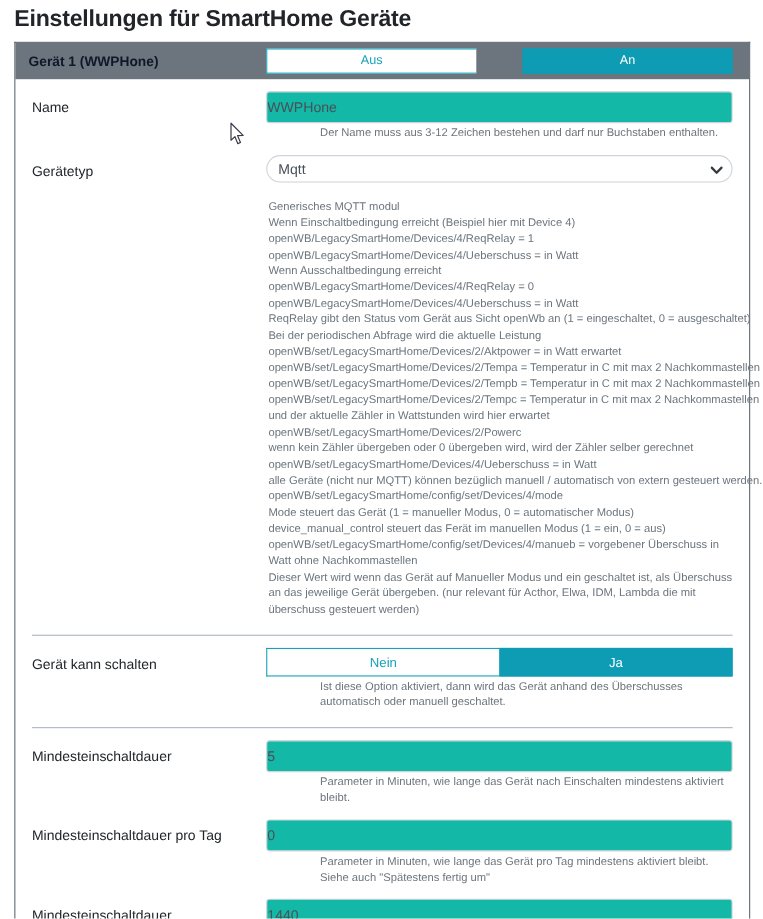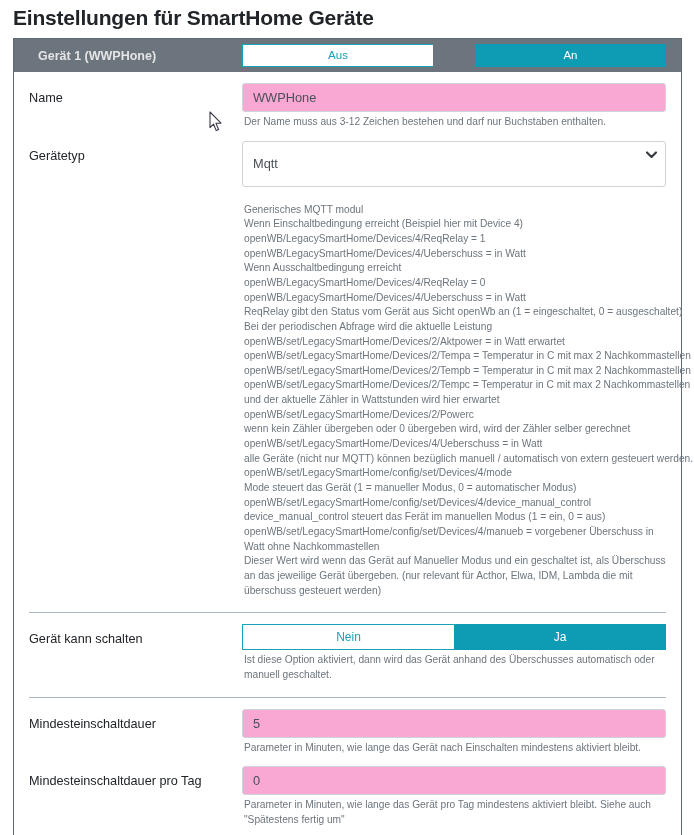--- a/index.html
+++ b/index.html
@@ -49,24 +49,24 @@
   .card-header {
     background: #6c757d;
     height: 33px;
     display: flex;
     align-items: center;
     padding: 0;
     box-sizing: border-box;
   }
   .card-header-title {
     flex: 0 0 228px;
-    color: #e5e5e5;
+    color: #0f172a;
     font-size: 12.5px;
     font-weight: bold;
-    padding-left: 24px;
+    padding-left: 12px;
     box-sizing: border-box;
     white-space: nowrap;
   }
   .btn-group {
     display: flex;
     flex: 1 1 auto;
     height: 23px;
     margin-right: 15px;
     gap: 42px;
   }
@@ -116,36 +116,36 @@
     min-width: 0;
   }
 
   .input {
     width: 100%;
     height: 29px;
     border: 1px solid #ced4da;
     border-radius: 3px;
     font-size: 12.8px;
     color: #495057;
-    padding: 0 10px;
-    box-sizing: border-box;
-    background: #f9a8d4;
+    padding: 0 0;
+    box-sizing: border-box;
+    background: #14b8a6;
     font-family: "Liberation Sans", sans-serif;
     outline: none;
   }
 
   .select-wrap {
     position: relative;
     width: 100%;
   }
   .select {
     width: 100%;
-    height: 46px;
+    height: 25px;
     border: 1px solid #ced4da;
-    border-radius: 3px;
+    border-radius: 14px;
     font-size: 12.8px;
     color: #495057;
     padding: 0 26px 0 10px;
     box-sizing: border-box;
     background: #ffffff;
     display: flex;
     align-items: center;
     cursor: pointer;
   }
   .chevron {
@@ -156,20 +156,21 @@
     display: flex;
     align-items: center;
     pointer-events: none;
   }
 
   .helptext {
     font-size: 10.2px;
     color: #6c757d;
     line-height: 14.6px;
     padding: 3px 0 0 2px;
+    margin-left: 47px;
   }
   .helptext-block {
     font-size: 10.2px;
     color: #6c757d;
     line-height: 14.65px;
     padding: 4px 0 0 2px;
     margin-top: 12px;
   }
   .helptext-block div { white-space: nowrap; }
   .helptext-block div.wrap { white-space: normal; }
@@ -252,21 +253,20 @@
               <div>openWB/set/LegacySmartHome/Devices/2/Tempa = Temperatur in C mit max 2 Nachkommastellen</div>
               <div>openWB/set/LegacySmartHome/Devices/2/Tempb = Temperatur in C mit max 2 Nachkommastellen</div>
               <div>openWB/set/LegacySmartHome/Devices/2/Tempc = Temperatur in C mit max 2 Nachkommastellen</div>
               <div>und der aktuelle Zähler in Wattstunden wird hier erwartet</div>
               <div>openWB/set/LegacySmartHome/Devices/2/Powerc</div>
               <div>wenn kein Zähler übergeben oder 0 übergeben wird, wird der Zähler selber gerechnet</div>
               <div>openWB/set/LegacySmartHome/Devices/4/Ueberschuss = in Watt</div>
               <div>alle Geräte (nicht nur MQTT) können bezüglich manuell / automatisch von extern gesteuert werden.</div>
               <div>openWB/set/LegacySmartHome/config/set/Devices/4/mode</div>
               <div>Mode steuert das Gerät (1 = manueller Modus, 0 = automatischer Modus)</div>
-              <div>openWB/set/LegacySmartHome/config/set/Devices/4/device_manual_control</div>
               <div>device_manual_control steuert das Ferät im manuellen Modus (1 = ein, 0 = aus)</div>
               <div class="wrap">openWB/set/LegacySmartHome/config/set/Devices/4/manueb = vorgebener Überschuss in Watt ohne Nachkommastellen</div>
               <div class="wrap">Dieser Wert wird wenn das Gerät auf Manueller Modus und ein geschaltet ist, als Überschuss an das jeweilige Gerät übergeben. (nur relevant für Acthor, Elwa, IDM, Lambda die mit überschuss gesteuert werden)</div>
             </div>
         </div>
       </div>
 
       <div class="divider"></div>
 
       <div class="form-row">

